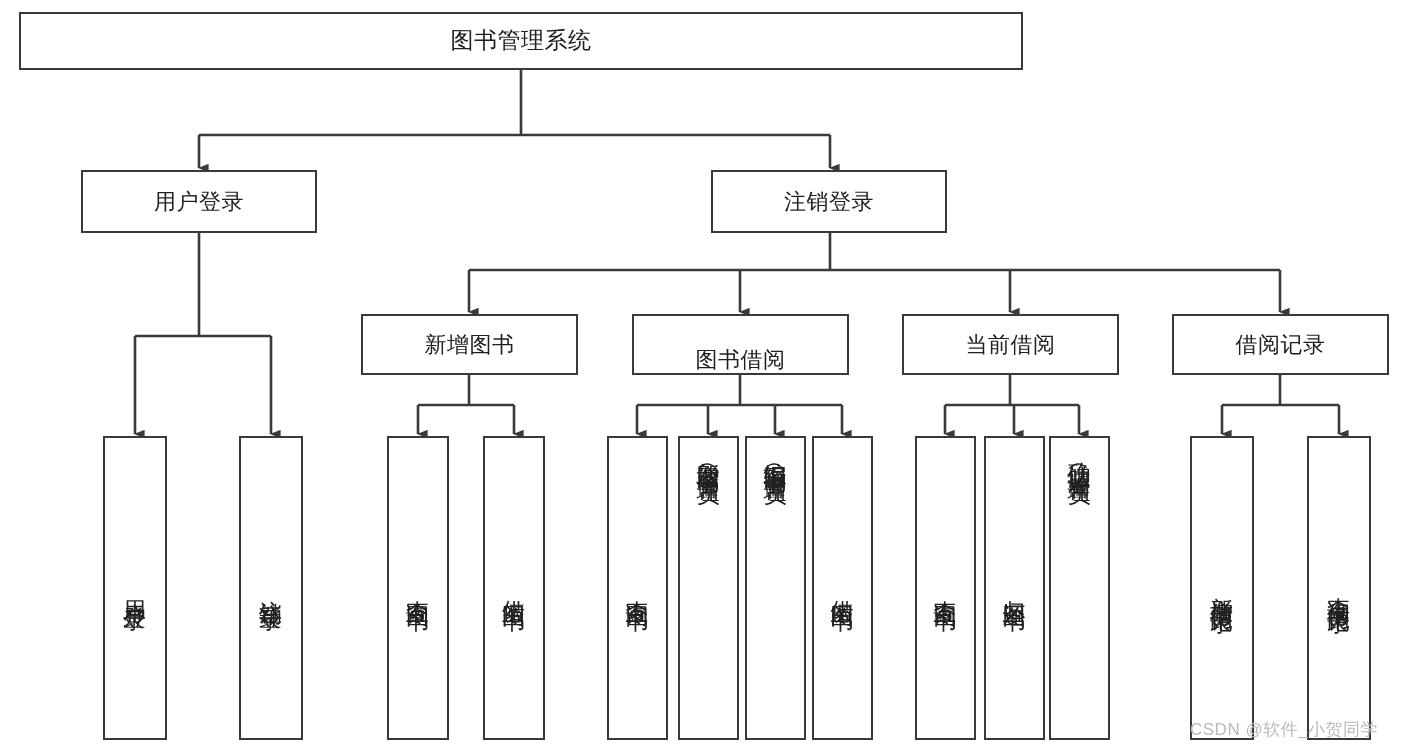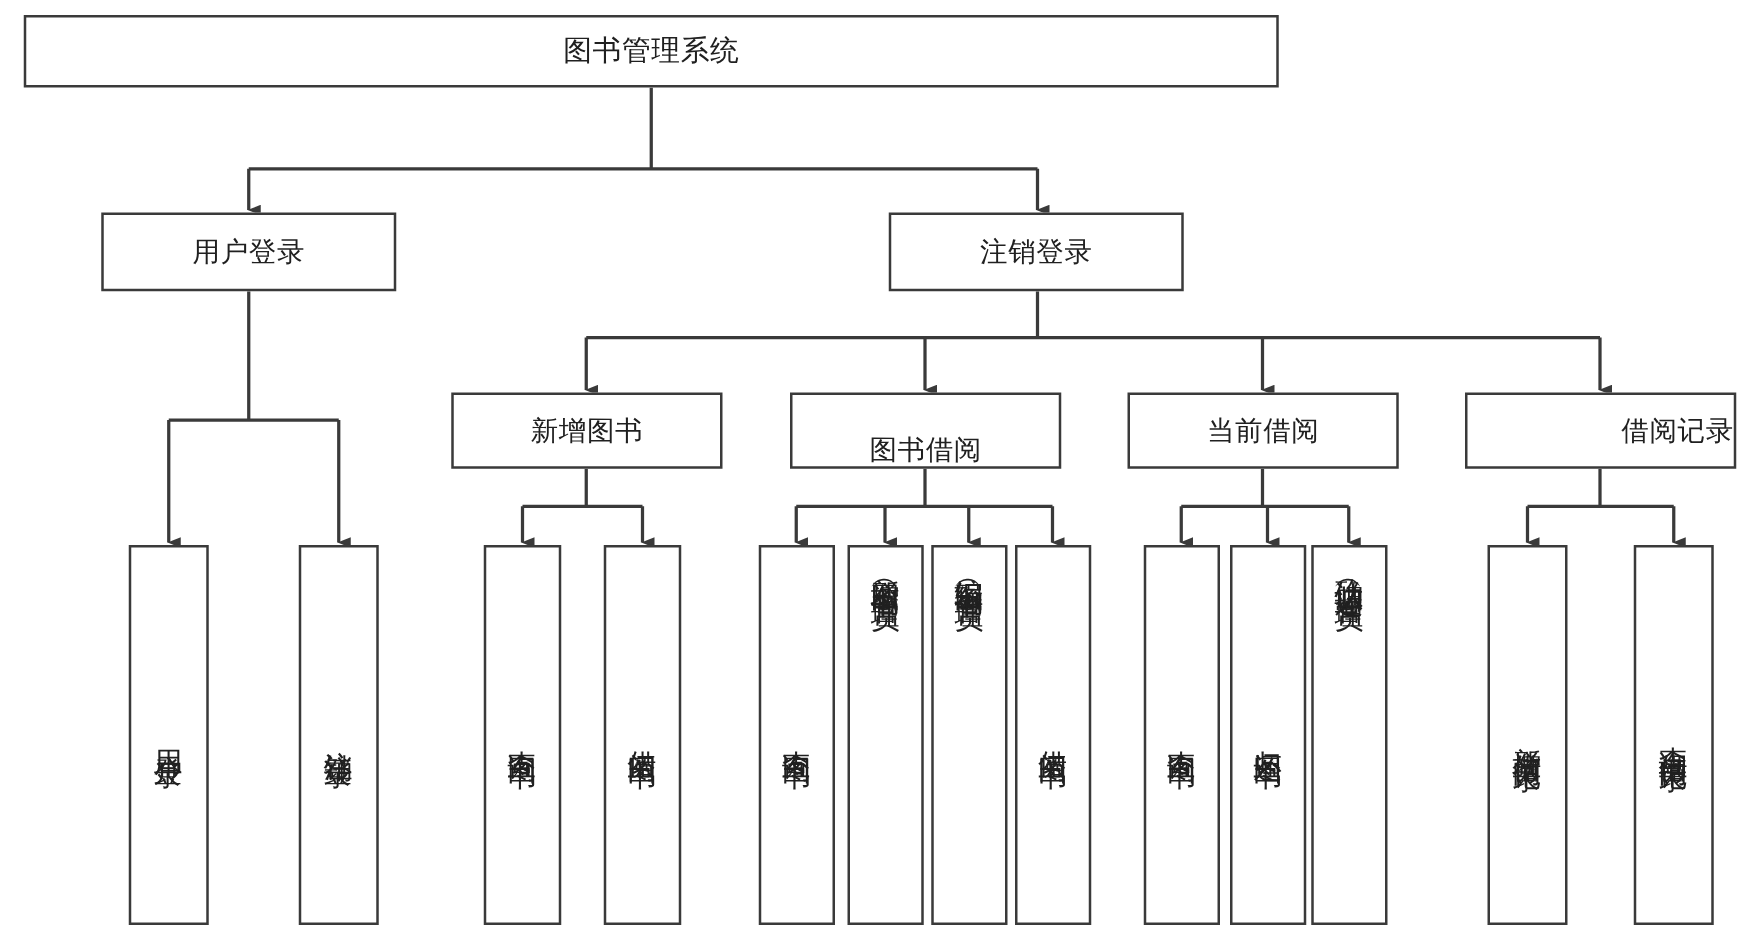--- a/index.html
+++ b/index.html
@@ -141,21 +141,21 @@
 
   <div class="node h" style="left:361px; top:314px; width:217px; height:61px;">
     <span class="lbl">新增图书</span>
   </div>
   <div class="node h" style="left:632px; top:314px; width:217px; height:61px;align-items:flex-end;">
     <span class="lbl">图书借阅</span>
   </div>
   <div class="node h" style="left:902px; top:314px; width:217px; height:61px;">
     <span class="lbl">当前借阅</span>
   </div>
-  <div class="node h" style="left:1172px; top:314px; width:217px; height:61px;justify-content:flex-end;">
+  <div class="node h" style="left:1172px; top:314px; width:217px; height:61px;">
     <span class="lbl">借阅记录</span>
   </div>
 
   <div class="node v mid" style="left:103px; top:436px; width:64px; height:304px;">
     <span class="lbl">用户登录</span>
   </div>
   <div class="node v mid" style="left:239px; top:436px; width:64px; height:304px;">
     <span class="lbl">注销登录</span>
   </div>
 
@@ -189,14 +189,15 @@
     <span class="lbl">确认归还（管理员）</span>
   </div>
 
   <div class="node v mid" style="left:1190px; top:436px; width:64px; height:304px;">
     <span class="lbl">新增借阅记录</span>
   </div>
   <div class="node v mid" style="left:1307px; top:436px; width:64px; height:304px;">
     <span class="lbl">查询借阅记录</span>
   </div>
 
+  <div class="watermark" style="left:1190px; top:718px;">CSDN @软件_小贺同学</div>
 
 </div>
 
 </body></html>

